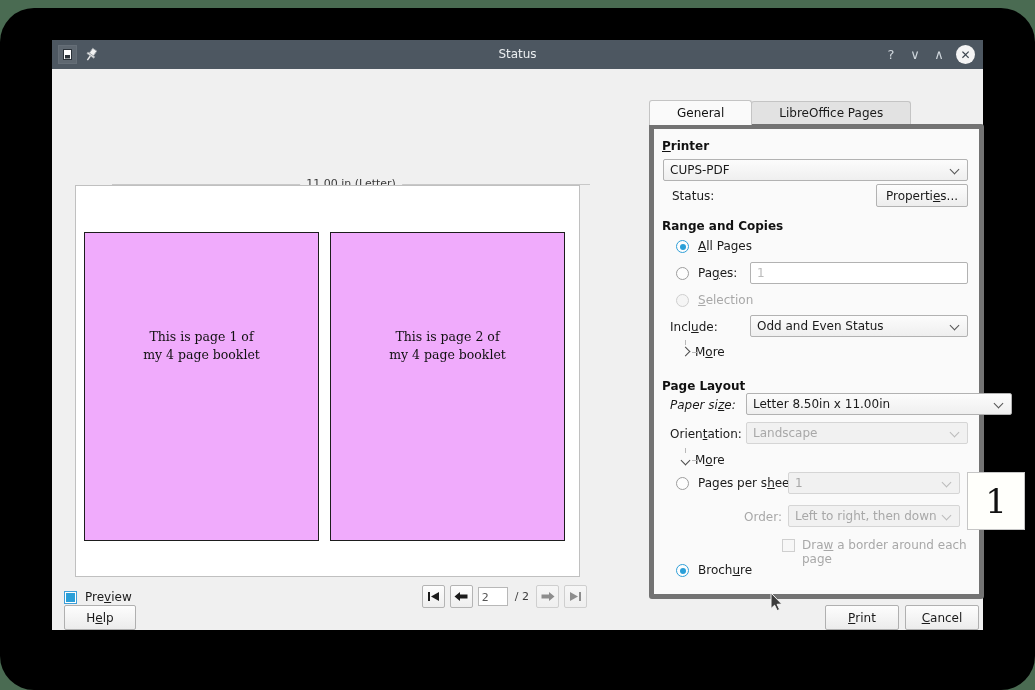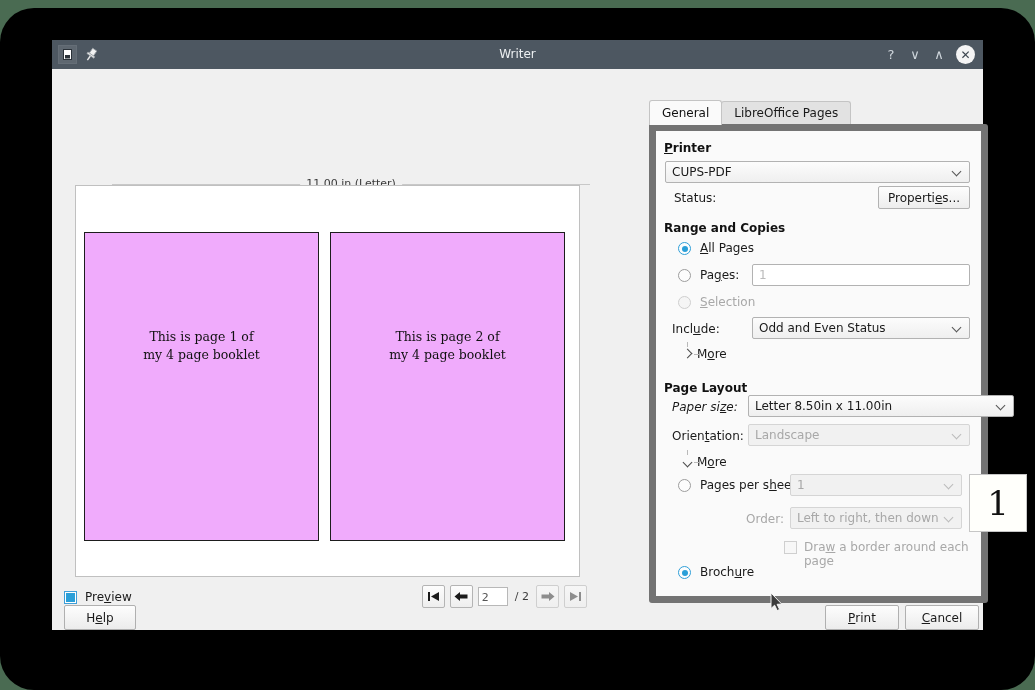--- a/index.html
+++ b/index.html
@@ -173,37 +173,37 @@
   
   .settings {
     position: absolute; left: 545px; top: 0;
     width: 386px; height: 561px;
   }
   .tabs {
     position: absolute; left: 52px; top: 32px;
     display: flex; align-items: flex-end; height: 24px;
   }
   .tab {
-    height: 23px; line-height: 23px; padding: 0 12px;
+    height: 23px; line-height: 23px; padding: 0 27px;
     font-size: 12px; color: #1a1a1a;
     border: 1px solid #c4c4c4; border-bottom: none;
     border-radius: 3px 3px 0 0;
     background: #e2e2e2;
     margin-right: -1px;
   }
   .tab.active {
     background: #fafafa; color: #111;
     height: 24px; line-height: 24px;
     position: relative; z-index: 3;
   }
   .panel {
     position: absolute; left: 52px; top: 55px;
     width: 325px; height: 465px;
     background: #fafafa;
-    border: 7px solid #737373;
+    border: 5px solid #737373;
     border-radius: 0 3px 3px 3px;
   }
   .grp-title {
     position: absolute; font-size: 12px; font-weight: bold; color: #111;
   }
   .row-label {
     position: absolute; font-size: 12px; color: #1a1a1a;
   }
   .row-label.dim { color: #a8a8a8; }
   .combo {
@@ -329,21 +329,21 @@
         <div class="tb-pin">
           <svg width="16" height="16" viewBox="0 0 16 16">
             <g transform="rotate(35 8 8)">
               <rect x="5.5" y="1.5" width="5" height="6" fill="#f2f2f2" stroke="#9aa0a6" stroke-width="0.8"></rect>
               <rect x="3.8" y="7.3" width="8.4" height="1.8" fill="#e6e6e6" stroke="#9aa0a6" stroke-width="0.7"></rect>
               <path d="M8 9.2 L8 14.3" stroke="#e8e8e8" stroke-width="1.4"></path>
             </g>
           </svg>
         </div>
       </div>
-      <div class="tb-title">Writer</div>
+      <div class="tb-title">Status</div>
       <div class="tb-right">
         <div class="tb-btn">?</div>
         <div class="tb-btn">∨</div>
         <div class="tb-btn">∧</div>
         <div class="tb-close">✕</div>
       </div>
     </div>
 
     <div class="body-area">
 

